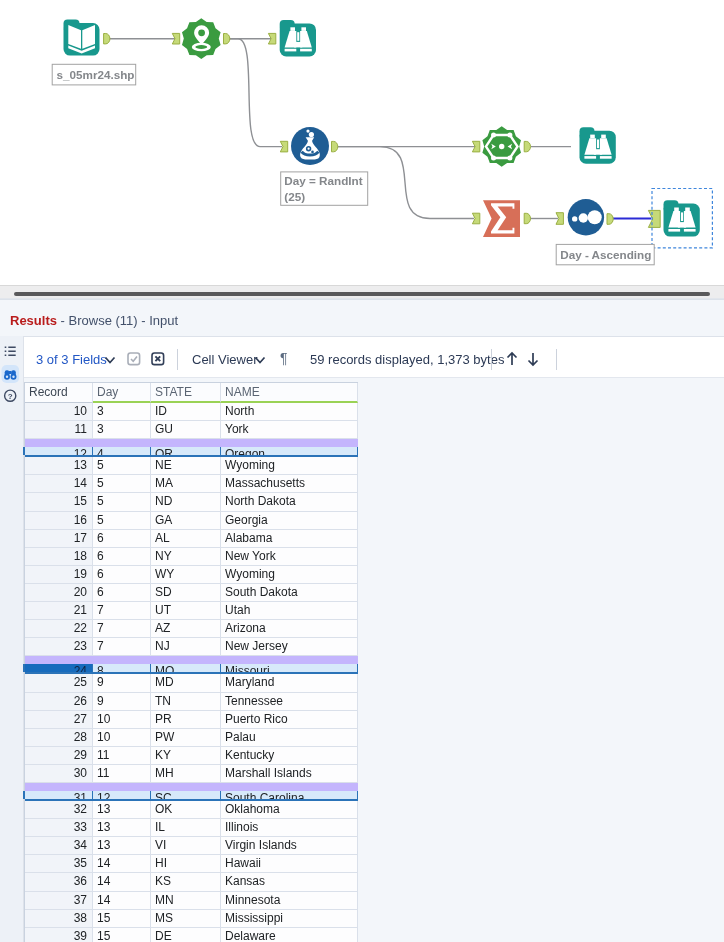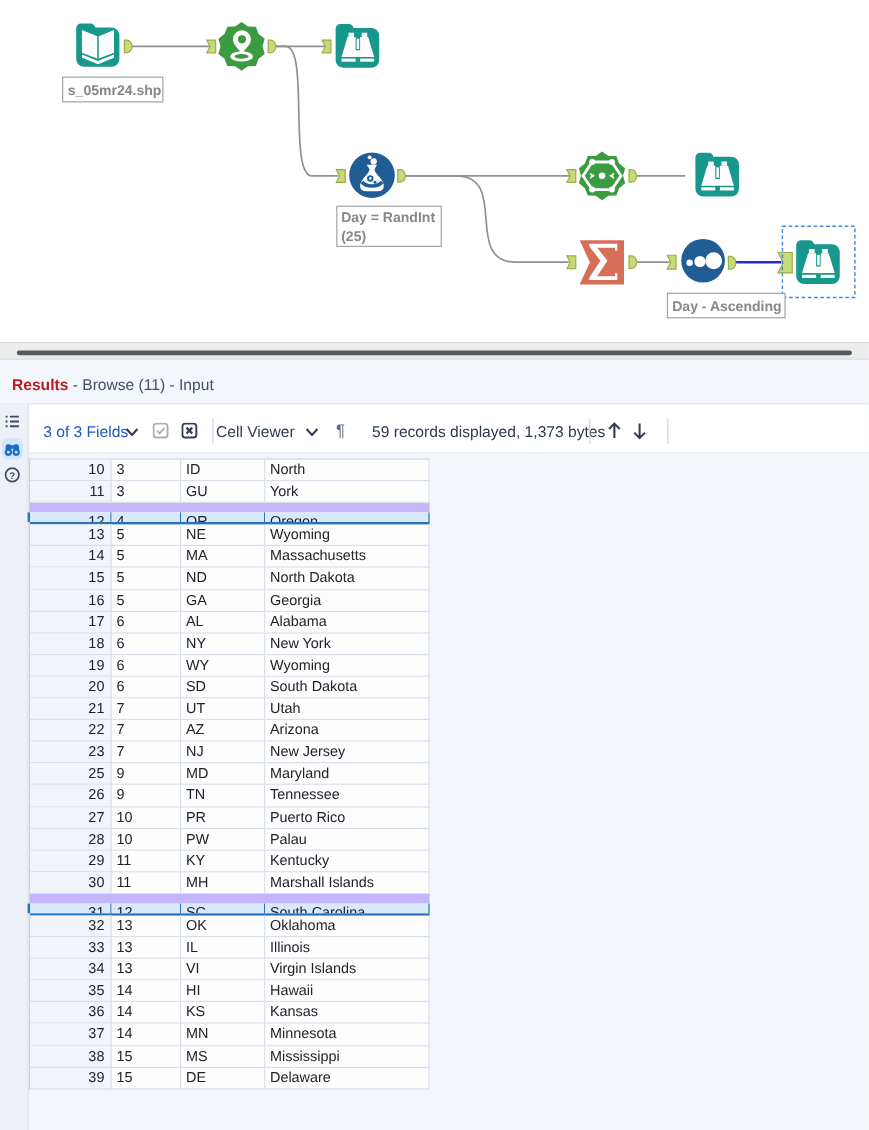--- a/index.html
+++ b/index.html
@@ -185,36 +185,42 @@
   </svg>
 <svg class="abs" style="left:127px;top:352px" width="14" height="14" viewBox="0 0 14 14">
   <rect x="1" y="1" width="11.6" height="11.6" rx="2.4" fill="none" stroke="#a9aeb8" stroke-width="1.6"></rect>
   <path d="M4,7 L6.2,9.2 L10,4.6" stroke="#a9aeb8" stroke-width="1.6" fill="none"></path>
 </svg>
 <svg class="abs" style="left:151px;top:352px" width="14" height="14" viewBox="0 0 14 14">
   <rect x="1" y="1" width="11.6" height="11.6" rx="2.4" fill="none" stroke="#323f58" stroke-width="1.6"></rect>
   <path d="M4.4,4.4 L9.2,9.2 M9.2,4.4 L4.4,9.2" stroke="#323f58" stroke-width="1.9"></path>
 </svg>
 <div class="abs sep" style="left:177px;"></div>
-<div class="abs tbtxt" style="left:180px;text-align:center;">Cell Viewer</div>
+<div class="abs tbtxt" style="left:192px;text-align:center;">Cell Viewer</div>
 <svg class="abs" style="left:254px;top:355px" width="12" height="10">
     <path d="M1.5,2.5 L6,7.5 L10.5,2.5" stroke="#2e3c55" stroke-width="1.7" fill="none"></path>
   </svg>
 <div class="abs tbtxt" style="left:280px;top:350px;color:#5b6b80;font-size:14px;">¶</div>
 <div class="abs tbtxt" style="left:310px;">59 records displayed, 1,373 bytes</div>
 <div class="abs sep" style="left:491px;"></div>
 <svg class="abs" style="left:505px;top:351px" width="40" height="16" viewBox="0 0 40 16">
   <g stroke="#2e3c55" stroke-width="1.7" fill="none">
     <path d="M7,14 L7,2 M2.5,6.5 L7,2 L11.5,6.5"></path>
     <path d="M28,2 L28,14 M23.5,9.5 L28,14 L32.5,9.5"></path>
   </g>
 </svg>
 <div class="abs sep" style="left:556px;"></div>
 
 <div class="abs" id="grid">
+  <div class="row" id="hdr">
+      <div class="c0">Record</div>
+      <div class="c1 gg">Day</div>
+      <div class="c2 gg">STATE</div>
+      <div class="c3 gg">NAME</div>
+    </div>
   <div class="row">
       <div class="c0">10</div>
       <div class="c1">3</div>
       <div class="c2">ID</div>
       <div class="c3">North</div>
     </div>
   <div class="row">
       <div class="c0">11</div>
       <div class="c1">3</div>
       <div class="c2">GU</div>
@@ -285,20 +291,26 @@
       <div class="c1">7</div>
       <div class="c2">AZ</div>
       <div class="c3">Arizona</div>
     </div>
   <div class="row">
       <div class="c0">23</div>
       <div class="c1">7</div>
       <div class="c2">NJ</div>
       <div class="c3">New Jersey</div>
     </div>
+  <div class="row hl">
+      <div class="c0 dk">24</div>
+      <div class="c1">8</div>
+      <div class="c2">MO</div>
+      <div class="c3">Missouri</div>
+    </div>
   <div class="row">
       <div class="c0">25</div>
       <div class="c1">9</div>
       <div class="c2">MD</div>
       <div class="c3">Maryland</div>
     </div>
   <div class="row">
       <div class="c0">26</div>
       <div class="c1">9</div>
       <div class="c2">TN</div>

